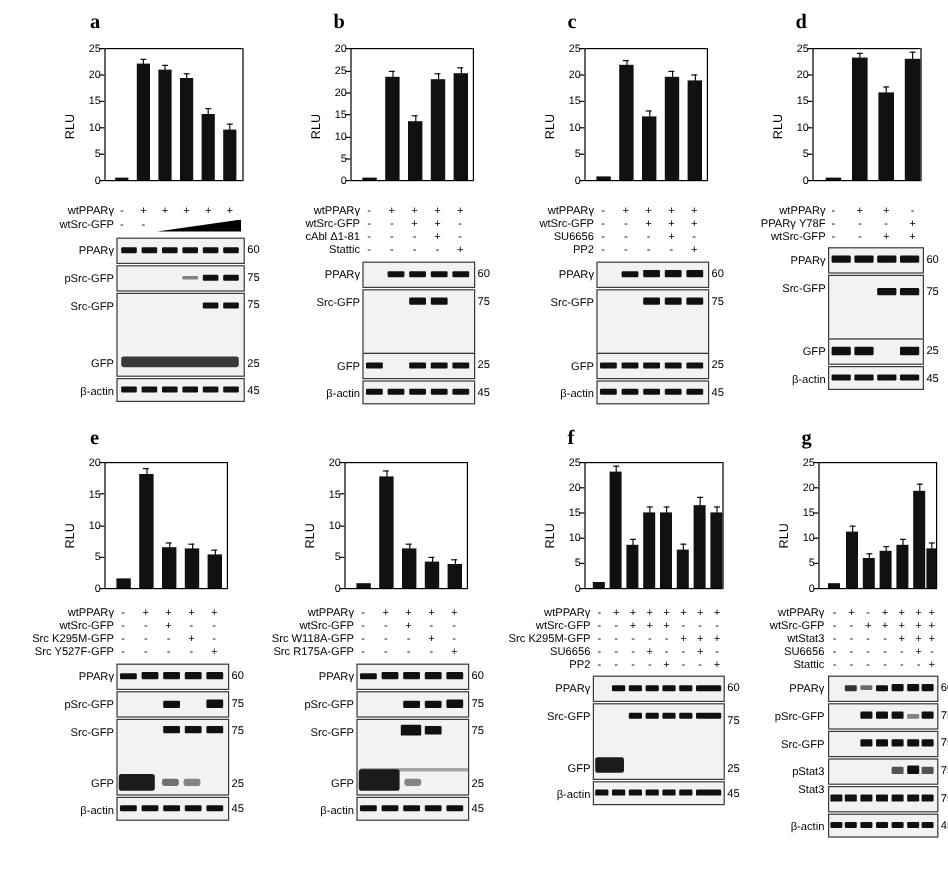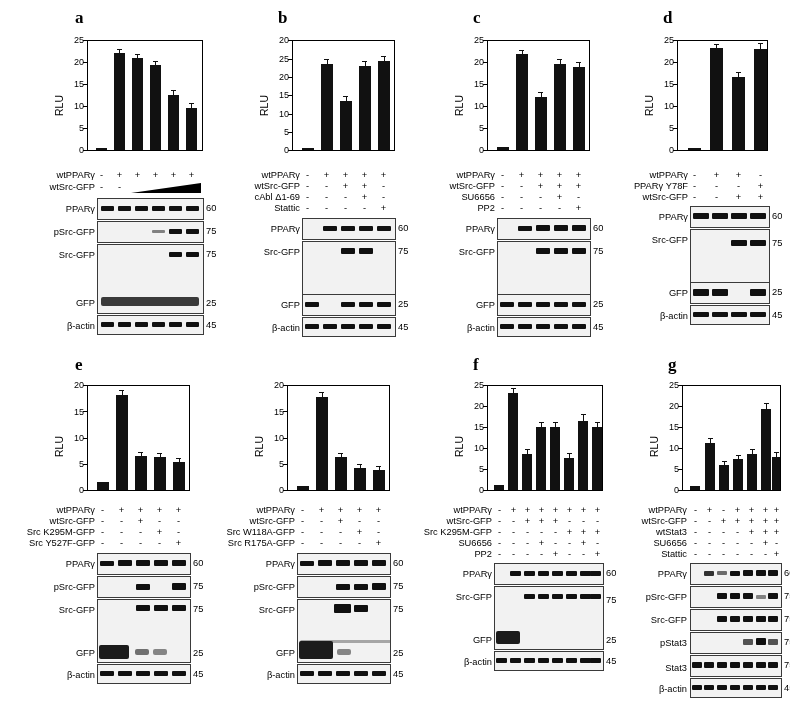--- a/index.html
+++ b/index.html
@@ -163,21 +163,21 @@
     <div class="errbar" style="left:115px;top:31px;height:7px;"></div>
       <div class="errcap" style="left:112px;top:31px;"></div>
     <div class="bar" style="left:128px;top:31px;width:12px;height:89px;"></div>
     <div class="errbar" style="left:134px;top:26px;height:7px;"></div>
       <div class="errcap" style="left:131px;top:26px;"></div>
   </div>
 
   <div class="rowlabels" style="left:0px;top:162px;">
     <div class="rowlab" style="left:-45px;top:0px;width:95px;">wtPPARγ</div>
     <div class="rowlab" style="left:-45px;top:11px;width:95px;">wtSrc-GFP</div>
-    <div class="rowlab" style="left:-45px;top:22px;width:95px;">cAbl Δ1-69</div>
+    <div class="rowlab" style="left:-45px;top:22px;width:95px;">cAbl Δ1-81</div>
     <div class="rowlab" style="left:-45px;top:33px;width:95px;">Stattic</div>
     <div class="sym" style="left:52px;top:0px;">-</div>
       <div class="sym" style="left:71px;top:0px;">+</div>
       <div class="sym" style="left:90px;top:0px;">+</div>
       <div class="sym" style="left:109px;top:0px;">+</div>
       <div class="sym" style="left:128px;top:0px;">+</div>
     <div class="sym" style="left:52px;top:11px;">-</div>
       <div class="sym" style="left:71px;top:11px;">-</div>
       <div class="sym" style="left:90px;top:11px;">+</div>
       <div class="sym" style="left:109px;top:11px;">+</div>
@@ -890,21 +890,21 @@
     <div class="mw" style="left:144px;top:51px;">75</div>
 
     <div class="blotname" style="left:-48px;top:75px;width:95px;">pStat3</div>
     <div class="blot" style="left:50px;top:69px;width:90px;height:20px;">
       <div class="band" style="left:52px;top:6px;width:10px;height:6px;opacity:0.7;"></div>
         <div class="band" style="left:65px;top:5px;width:10px;height:7px;"></div>
       <div class="band" style="left:77px;top:6px;width:10px;height:6px;opacity:0.7;"></div>
     </div>
     <div class="mw" style="left:144px;top:74px;">75</div>
 
-    <div class="blotname" style="left:-48px;top:100px;width:95px;">Stat3</div>
+    <div class="blotname" style="left:-48px;top:90px;width:95px;">Stat3</div>
     <div class="blot" style="left:50px;top:92px;width:90px;height:20px;">
       <div class="band" style="left:1px;top:6px;width:10px;height:6px;"></div>
         <div class="band" style="left:13px;top:6px;width:10px;height:6px;"></div>
       <div class="band" style="left:26px;top:6px;width:10px;height:6px;"></div>
         <div class="band" style="left:39px;top:6px;width:10px;height:6px;"></div>
       <div class="band" style="left:52px;top:6px;width:10px;height:6px;"></div>
         <div class="band" style="left:65px;top:6px;width:10px;height:6px;"></div>
       <div class="band" style="left:77px;top:6px;width:10px;height:6px;"></div>
     </div>
     <div class="mw" style="left:144px;top:97px;">75</div>

